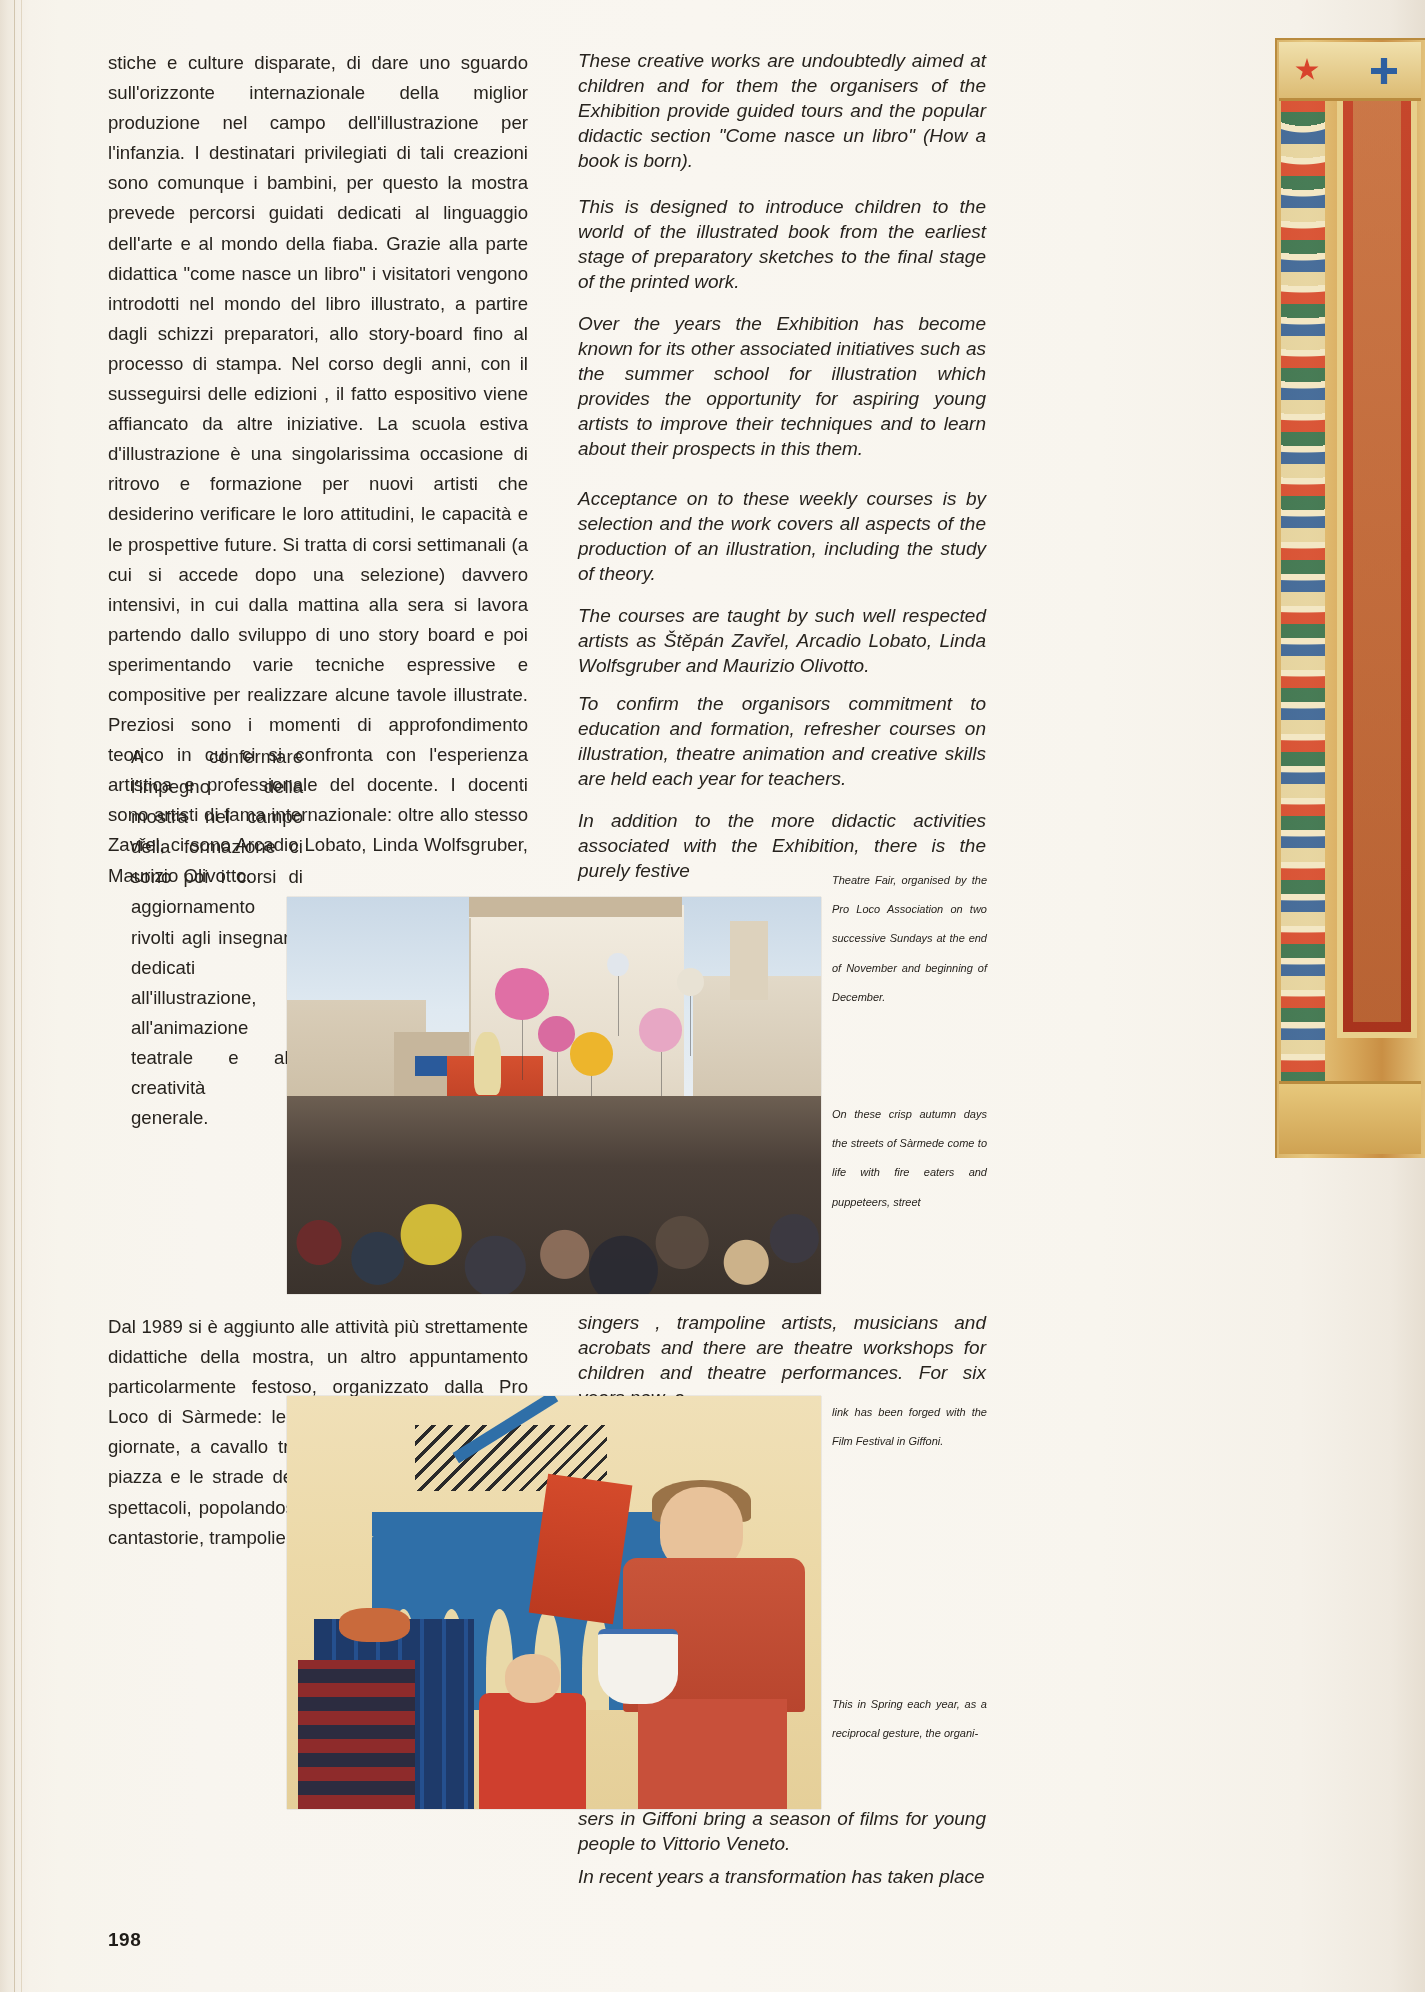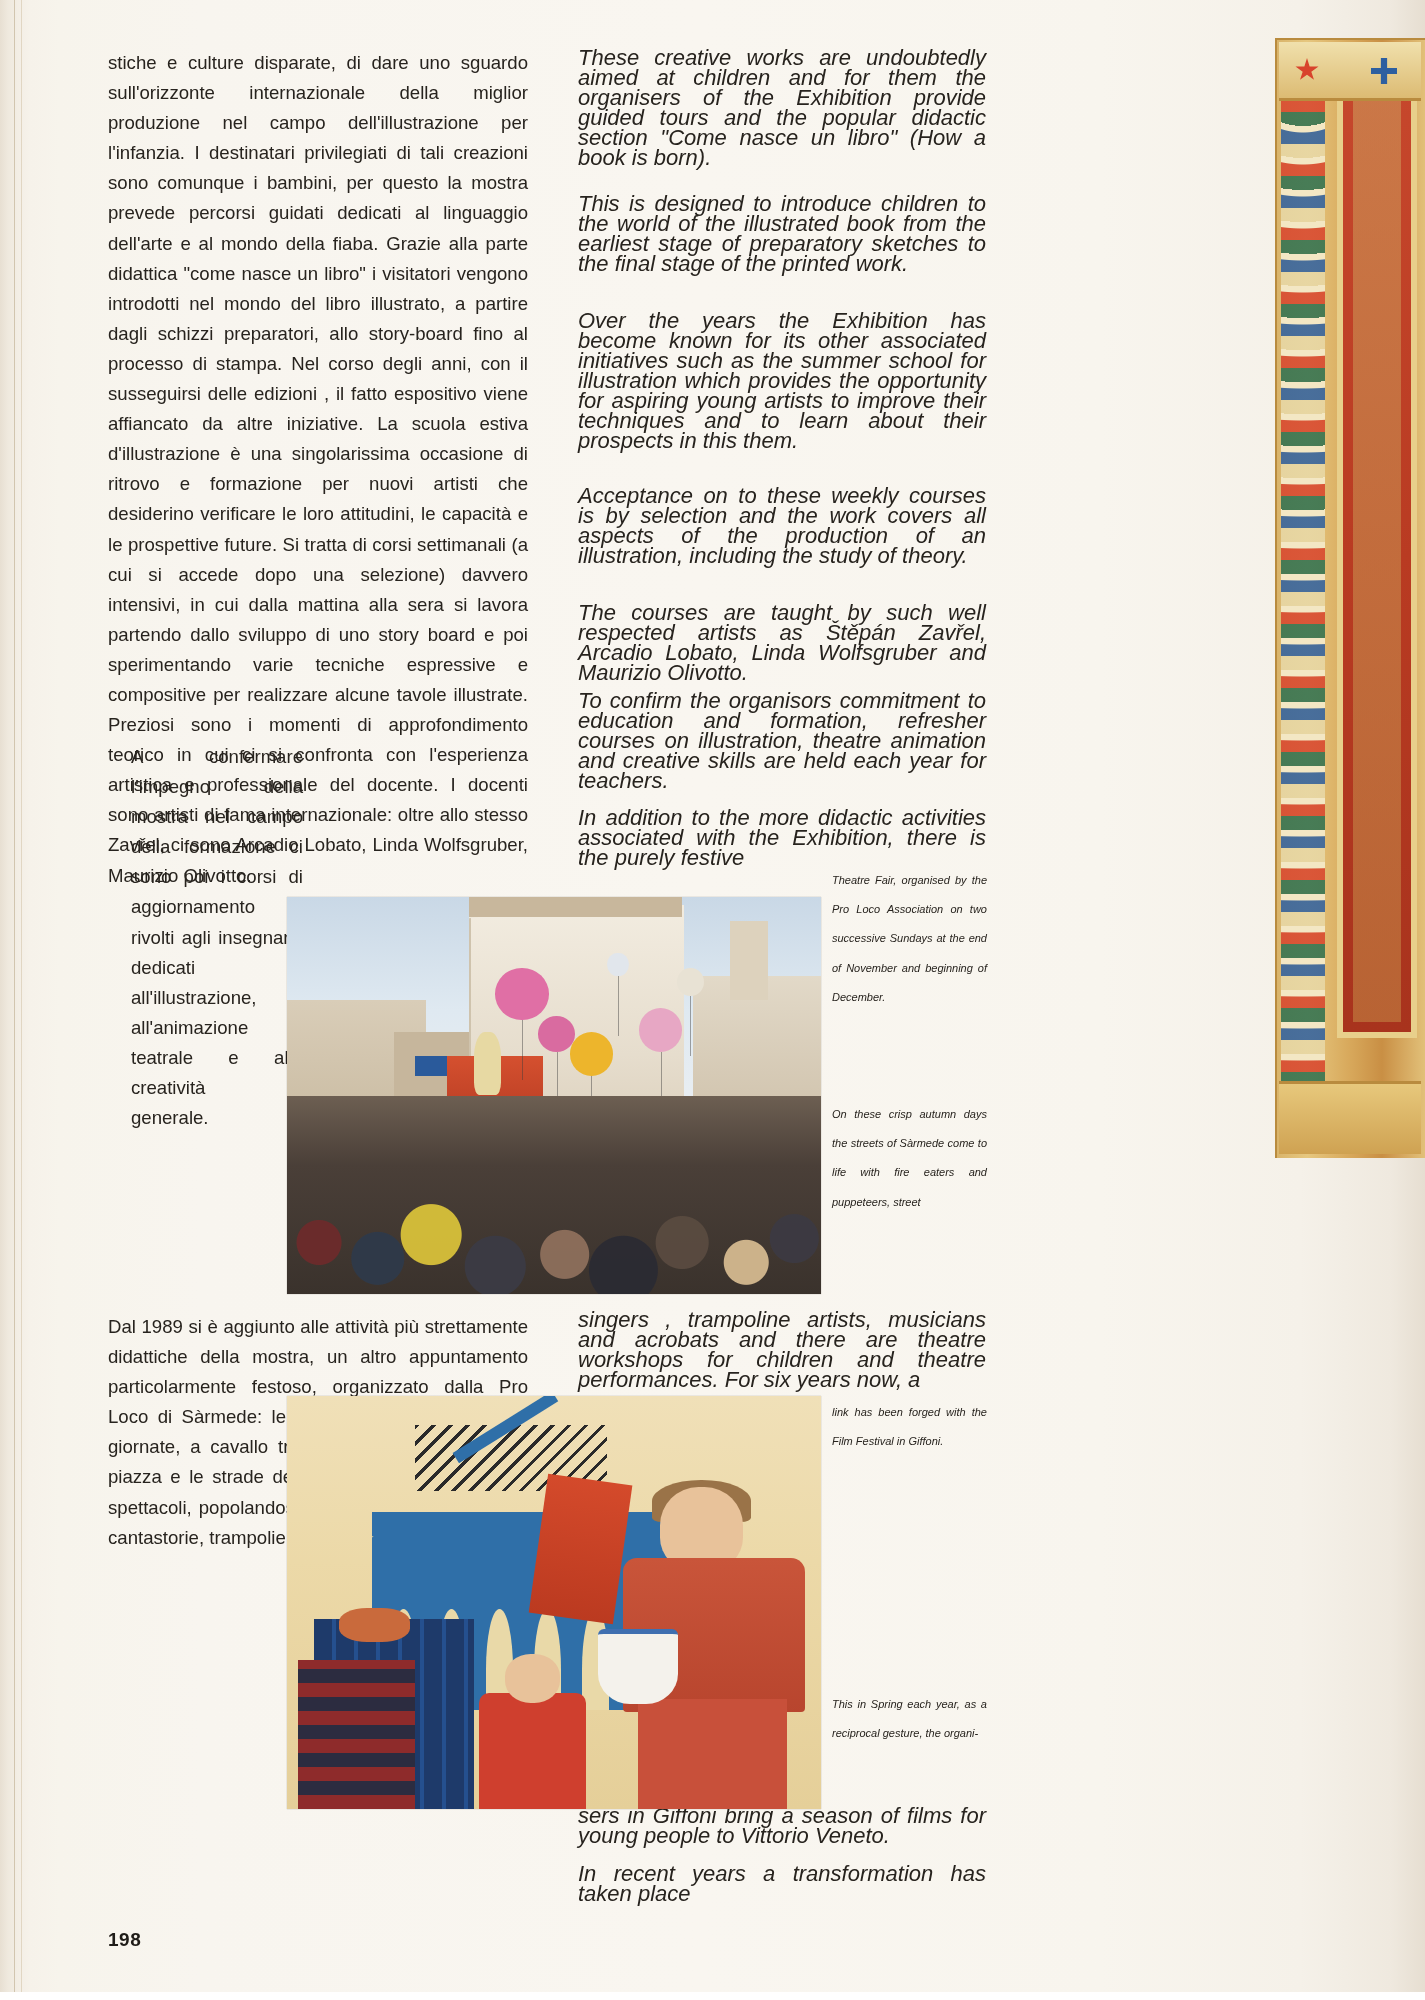--- a/index.html
+++ b/index.html
@@ -338,22 +338,22 @@
     left: 108px;
     width: 420px;
     font-size: 18.6px;
     line-height: 30.1px;
     text-align: justify;
     color: #27231e;
   }
   .full-right {
     left: 578px;
     width: 408px;
-    font-size: 22px;
-    line-height: 20px;
+    font-size: 19px;
+    line-height: 25px;
     font-style: italic;
     text-align: justify;
     color: #27231e;
   }
 </style>
 </head>
 <body>
 
 <div id="page">
 

